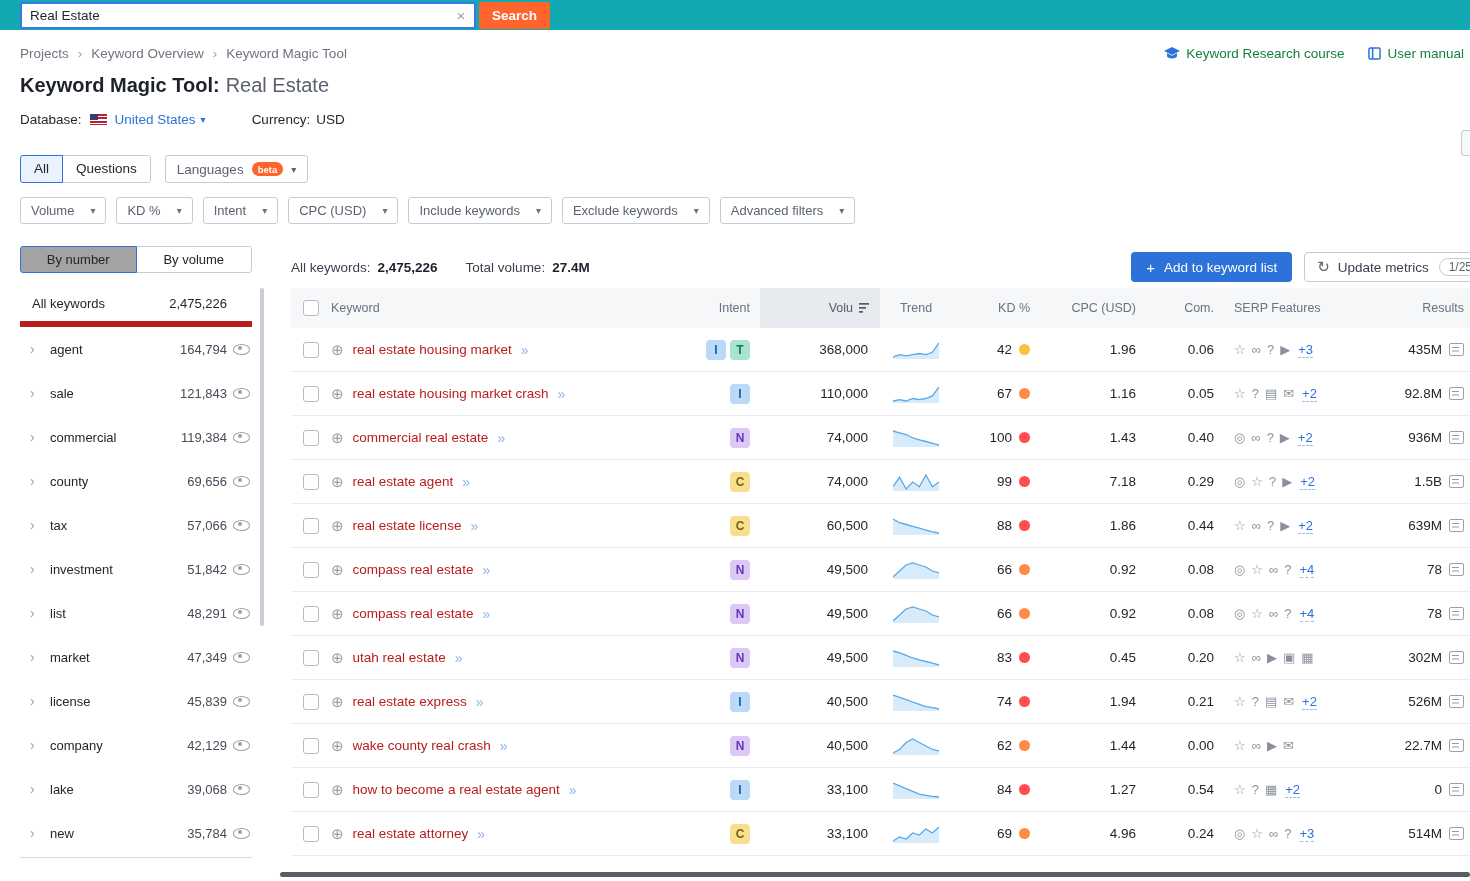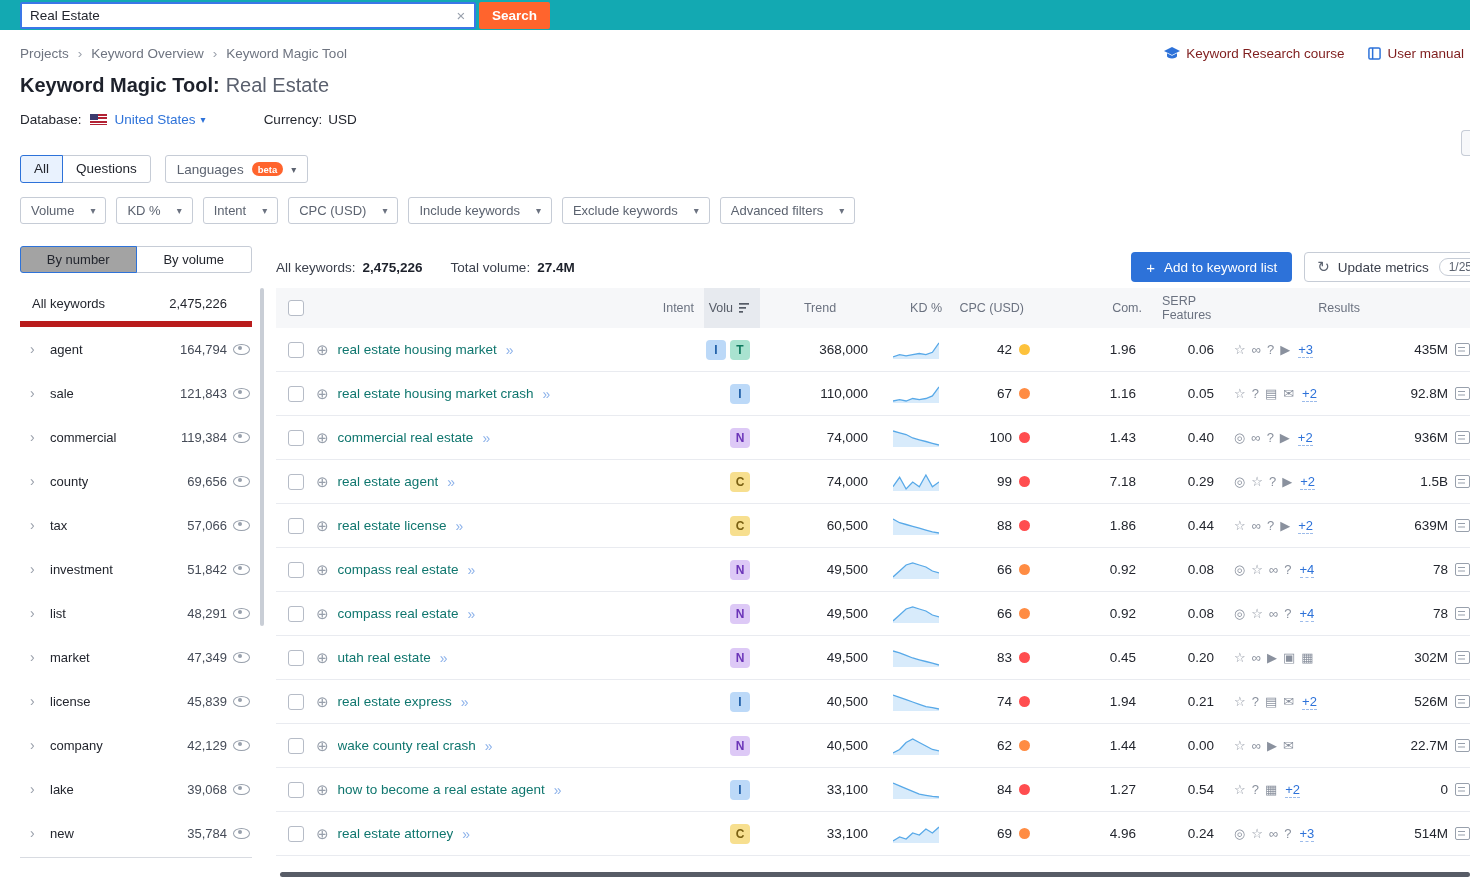--- a/index.html
+++ b/index.html
@@ -12,33 +12,33 @@
   .search-input{flex:1;border:none;outline:none;font-size:13.5px;padding:0 8px;font-family:inherit;color:#23262e;min-width:0}
   .clear-btn{width:26px;color:#98a0ac;font-size:15px;text-align:center;cursor:pointer}
   .search-btn{height:27px;background:#ff642d;color:#fff;border:none;font-weight:bold;font-size:13.5px;padding:0 13px;border-radius:2px;cursor:pointer;font-family:inherit}
 
   .page{padding-left:20px;position:relative}
   .crumbs-row{display:flex;align-items:center;margin-top:16px;padding-right:6px}
   .crumbs{display:flex;gap:9px;color:#6e7480;font-size:13.5px;align-items:center}
   .crumb{cursor:pointer}
   .crumb-sep{color:#9aa0ab}
   .top-links{margin-left:auto;display:flex;gap:24px;align-items:center}
-  .top-link{color:#7f1d1d;font-size:13.5px;display:flex;gap:6px;align-items:center;cursor:pointer;white-space:nowrap}
+  .top-link{color:#15803d;font-size:13.5px;display:flex;gap:6px;align-items:center;cursor:pointer;white-space:nowrap}
 
   .title-row{margin-top:13px;font-size:20px}
   .title-tool{font-weight:bold;color:#1d212b}
   .title-query{color:#5a606e;margin-left:6px}
   .mini-cut{position:absolute;right:0;top:84px;width:9px;height:26px;border:1px solid #c6ccd6;border-right:none;border-radius:4px 0 0 4px;background:#f7f8fa}
 
   .meta-row{margin-top:15px;display:flex;align-items:center;gap:6px;font-size:13.5px;color:#23262e}
   .flag{width:17px;height:11px;position:relative;background:repeating-linear-gradient(180deg,#b22234 0 1.7px,#fff 1.7px 3.4px);display:inline-block;margin:0 2px;flex:none}
   .flag::after{content:'';position:absolute;left:0;top:0;width:8px;height:6px;background:#3c3b6e}
   .db-link{color:#2d72d9;cursor:pointer;display:flex;align-items:center;gap:5px}
   .caret{font-size:10px}
-  .currency{margin-left:52px}
+  .currency{margin-left:40px}
 
   .tabs-row{margin-top:28px;display:flex;align-items:center;gap:14px}
   .tab-group{display:flex}
   .tab{height:28px;line-height:26px;padding:0 13px;border:1px solid #c6ccd6;background:#fff;font-size:13.5px;color:#23262e;cursor:pointer;margin-left:-1px}
   .tab:first-child{border-radius:3px 0 0 3px;margin-left:0}
   .tab:last-child{border-radius:0 3px 3px 0}
   .tab-sel{border-color:#2d72d9;background:#e9f2fe;position:relative;z-index:1}
   .lang-dd{height:28px;border:1px solid #c6ccd6;border-radius:3px;display:flex;align-items:center;gap:8px;padding:0 11px;color:#5c6370;font-size:13.5px;cursor:pointer}
   .beta-pill{background:#ff642d;color:#fff;font-size:9.5px;padding:1.5px 6px;border-radius:8px;font-weight:bold}
 
@@ -57,21 +57,21 @@
   .allkw-count{margin-left:auto;margin-right:23px;color:#23262e}
   .group-row{height:44px;display:flex;align-items:center;padding:0 2px 0 10px;font-size:13px;cursor:pointer}
   .chev{color:#9aa0ab;width:14px;font-size:14px;flex:none}
   .g-label{margin-left:6px;color:#23262e;white-space:nowrap;overflow:hidden;text-overflow:ellipsis}
   .g-count{margin-left:auto;color:#454b57;white-space:nowrap}
   .eye{width:17px;height:11px;border:1.5px solid #98a0ac;border-radius:50%;margin-left:6px;position:relative;flex:none;cursor:pointer}
   .eye::after{content:'';position:absolute;width:4px;height:4px;border-radius:50%;background:#98a0ac;left:4.2px;top:1.8px}
   .sidebar-divider{height:1px;background:#d8dbe1;margin-top:2px}
   .side-scroll{position:absolute;left:240px;top:42px;width:4px;height:338px;background:#c9ced6;border-radius:2px}
 
-  .main{flex:1;margin-left:24px;min-width:0}
+  .main{flex:1;margin-left:39px;min-width:0}
   .summary-row{height:42px;display:flex;align-items:center;font-size:13.5px;color:#3a3f4b;gap:7px}
   .sum-val{font-weight:bold;color:#1d212b}
   .sum-gap{width:14px}
   .actions{margin-left:auto;display:flex;gap:12px;margin-right:-32px}
   .btn-add{height:30px;background:#2d72d9;color:#fff;border:none;border-radius:4px;font-size:13.5px;padding:0 15px;display:flex;align-items:center;gap:9px;cursor:pointer;font-family:inherit;white-space:nowrap}
   .btn-add .plus-g{font-size:15px}
   .btn-update{height:30px;background:#fff;border:1px solid #c6ccd6;border-radius:4px;font-size:13.5px;color:#3a3f4b;padding:0 12px;display:flex;align-items:center;gap:8px;cursor:pointer;font-family:inherit;white-space:nowrap}
   .refresh-g{color:#5c6370;font-size:15px}
   .update-badge{border:1px solid #c6ccd6;border-radius:10px;font-size:12px;color:#5c6370;padding:1px 16px 1px 9px;margin-left:2px}
 
@@ -83,25 +83,25 @@
   .c-check{justify-content:center}
   .c-kw{padding-right:8px}
   .c-intent{justify-content:flex-end;padding-right:10px;gap:4px}
   .c-vol{justify-content:flex-end;padding-right:12px}
   .th-vol{background:#e7eaef;justify-content:flex-end;padding-right:10px;gap:6px;color:#555b66}
   .c-trend{justify-content:center}
   .c-kd{justify-content:flex-end;padding-right:10px;gap:7px}
   .c-cpc{justify-content:flex-end;padding-right:16px}
   .c-com{justify-content:flex-end;padding-right:10px}
   .c-serp{padding-left:10px;gap:6px}
-  .c-res{justify-content:flex-end;gap:7px}
+  .c-res{justify-content:flex-end;padding-right:6px;gap:7px}
 
   .checkbox{width:16px;height:16px;border:1px solid #b6bcc7;border-radius:3px;background:#fff;cursor:pointer;flex:none}
   .plus{color:#98a0ac;font-size:15px;margin-right:9px;cursor:pointer;flex:none}
-  .kw-link{color:#0f766e;cursor:pointer;text-decoration:none;white-space:nowrap;overflow:hidden;text-overflow:ellipsis}
+  .kw-link{color:#b91c1c;cursor:pointer;text-decoration:none;white-space:nowrap;overflow:hidden;text-overflow:ellipsis}
   .kw-arrows{color:#2d72d9;opacity:.55;margin-left:9px;font-size:14px;cursor:pointer;flex:none}
   .badge{width:20px;height:20px;border-radius:4px;font-size:12px;font-weight:bold;display:flex;align-items:center;justify-content:center;flex:none}
   .b-I{background:#bcd9f8;color:#1f5fa8}
   .b-T{background:#a9e3d0;color:#0e7a5f}
   .b-N{background:#ddc9f6;color:#6b34b8}
   .b-C{background:#f7df8f;color:#7a6012}
   .kd-dot{width:11px;height:11px;border-radius:50%;flex:none}
   .s-ic{color:#8a919e;font-size:13px}
   .s-more{color:#2d72d9;font-size:13px;border-bottom:1px dashed #9cbbea;cursor:pointer;margin-left:2px}
   .serp-prev{width:15px;height:13px;border:1.5px solid #98a0ac;border-radius:2px;position:relative;flex:none;cursor:pointer}
@@ -313,20 +313,21 @@
             <span>Update metrics</span>
             <span class="update-badge">1/25</span>
           </button>
         </div>
       </div>
 
       <div class="thead grid-cols">
         <div class="th c-check">
             <span class="checkbox"></span>
           </div>
+        <div class="th c-kw">Keyword</div>
         <div class="th c-intent">Intent</div>
         <div class="th th-vol">
           <span>Volu</span>
           <svg width="11" height="10" viewBox="0 0 11 10">
               <rect y="0" width="10" height="1.7" fill="#555b66"></rect>
               <rect y="4" width="7" height="1.7" fill="#555b66"></rect>
               <rect y="8" width="4" height="1.7" fill="#555b66"></rect>
             </svg>
         </div>
         <div class="th c-trend">Trend</div>

